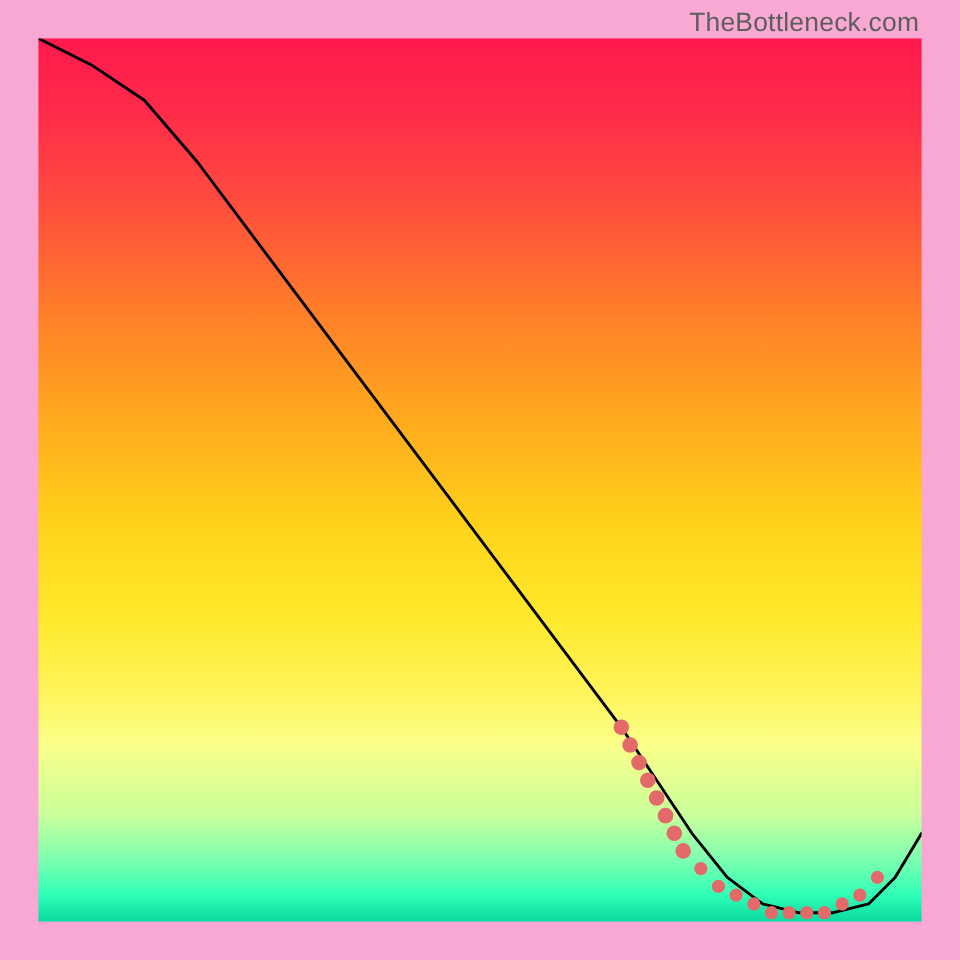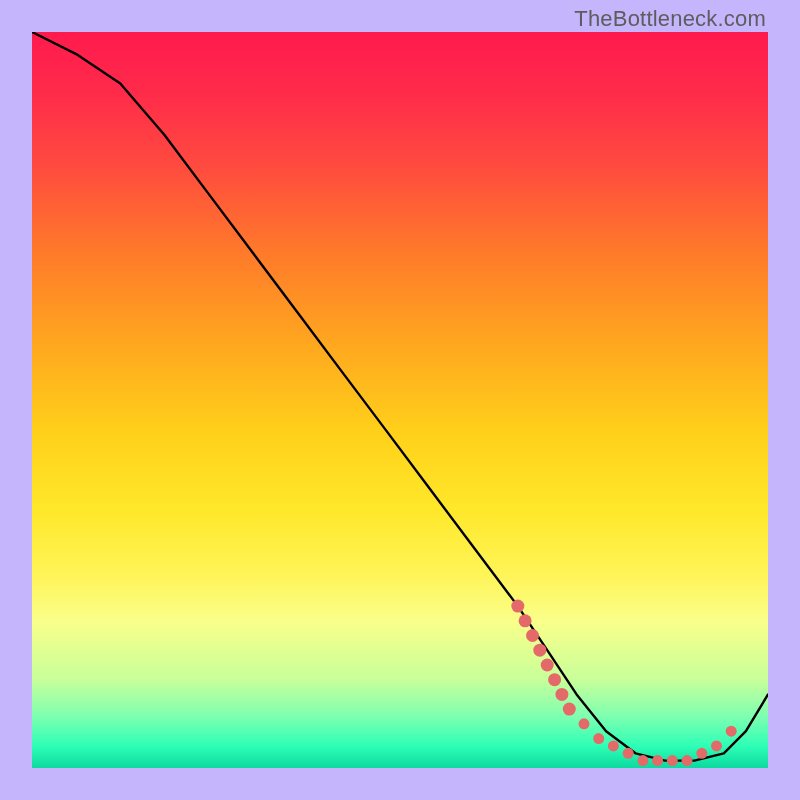--- a/index.html
+++ b/index.html
@@ -8,21 +8,21 @@
     width: 800px;
     height: 800px;
     background: #000;
     overflow: hidden;
     font-family: Arial, Helvetica, sans-serif;
   }
   .frame {
     position: relative;
     width: 800px;
     height: 800px;
-    background: #c4b5fd;
+    background: #f9a8d4;
   }
   .plot {
     position: absolute;
     left: 32px;
     top: 32px;
     width: 736px;
     height: 736px;
     
     background: linear-gradient(
       to bottom,

